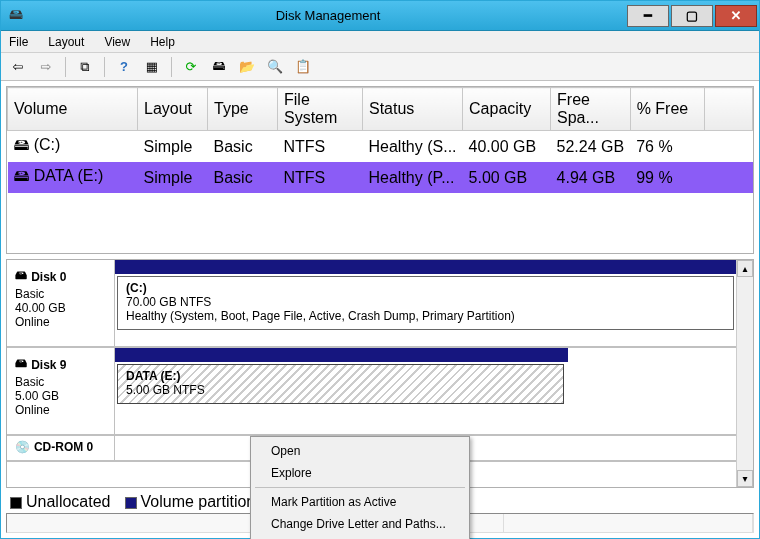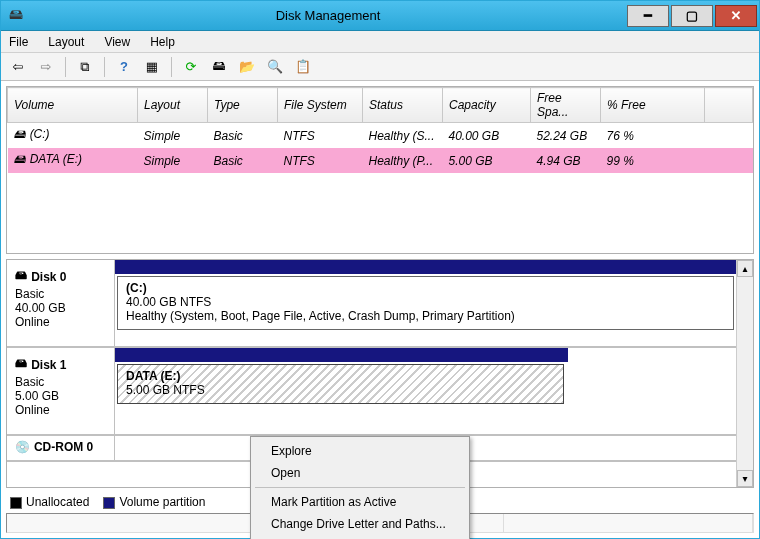--- a/index.html
+++ b/index.html
@@ -61,30 +61,30 @@
   }
   .tool-sep { width:1px; height:20px; background:#c0c0c0; margin:0 2px;}
   .content { display:flex; flex-direction:column; height: calc(539px - 30px - 22px - 28px - 2px); }
   .volume-list {
     border: 1px solid #b0b0b0;
     margin: 5px;
     height: 168px;
     overflow:auto;
     background:#fff;
   }
-  table.vols { width:100%; border-collapse:collapse; font-size:12px;font-style:italic;}
+  table.vols { width:100%; border-collapse:collapse; font-size:16px;}
   table.vols th {
     text-align:left;
     background: linear-gradient(#fdfdfd,#ececec);
     border: 1px solid #c8c8c8;
     padding: 3px 6px;
     font-weight: normal;
   }
   table.vols td { padding: 2px 6px; white-space:nowrap;}
-  .selected-row td { background:#f9a8d4;margin-left:41px; }
+  .selected-row td { background:#8b5cf6;margin-left:41px; }
   .vol-icon { margin-right:4px; }
   .disk-pane {
     flex:1;
     margin: 0 5px 5px 5px;
     border: 1px solid #b0b0b0;
     position:relative;
     overflow:hidden;
     background:#fff;
   }
   .disk-scroll {
@@ -110,21 +110,21 @@
     border: 1px solid #666;
     padding: 4px 8px 6px 8px;
     font-size:12px;
     background:#fff;
   }
   .part-box .pname { font-weight:bold; }
   .legend {
     margin: 0 5px;
     height: 18px;
     display:flex; align-items:center; gap:14px;
-    font-size:12px;
+    font-size:16px;
     padding:0 4px;
   }
   .swatch { display:inline-block; width:12px; height:12px; margin-right:4px; vertical-align:middle; border:1px solid #666;}
   .sw-unalloc { background:#000; }
   .sw-primary { background:#16167f; }
   .statusbar {
     height:20px; margin:2px 5px 5px 5px;
     border:1px inset #ddd; background:#f8f8f8;
     display:flex;
   }
@@ -238,31 +238,31 @@
               <span>Disk 0</span>
             </div>
           <div>Basic</div>
           <div>40.00 GB</div>
           <div>Online</div>
         </div>
         <div class="part-wrap">
           <div class="part-topbar"></div>
           <div class="part-box">
             <div class="pname">(C:)</div>
-            <div>40.00 GB NTFS</div>
+            <div>70.00 GB NTFS</div>
             <div>Healthy (System, Boot, Page File, Active, Crash Dump, Primary Partition)</div>
           </div>
         </div>
       </div>
 
       <div class="disk-row">
         <div class="disk-info">
           <div class="dname">
               <span>🖴</span>
-              <span>Disk 1</span>
+              <span>Disk 9</span>
             </div>
           <div>Basic</div>
           <div>5.00 GB</div>
           <div>Online</div>
         </div>
         <div class="part-wrap disk1-part-wrap">
           <div class="part-topbar"></div>
           <div class="part-box selected">
             <div class="pname">DATA  (E:)</div>
             <div>5.00 GB NTFS</div>
@@ -292,19 +292,19 @@
   </div>
 
   <div class="statusbar">
     <div></div>
       <div></div>
       <div></div>
   </div>
 </div>
 
 <div class="ctxmenu">
+  <div class="mi">Open</div>
   <div class="mi">Explore</div>
-  <div class="mi">Open</div>
   <hr>
   <div class="mi">Mark Partition as Active</div>
   <div class="mi">Change Drive Letter and Paths...</div>
   <div class="mi">Format...</div>
 </div>
 
 </body></html>

